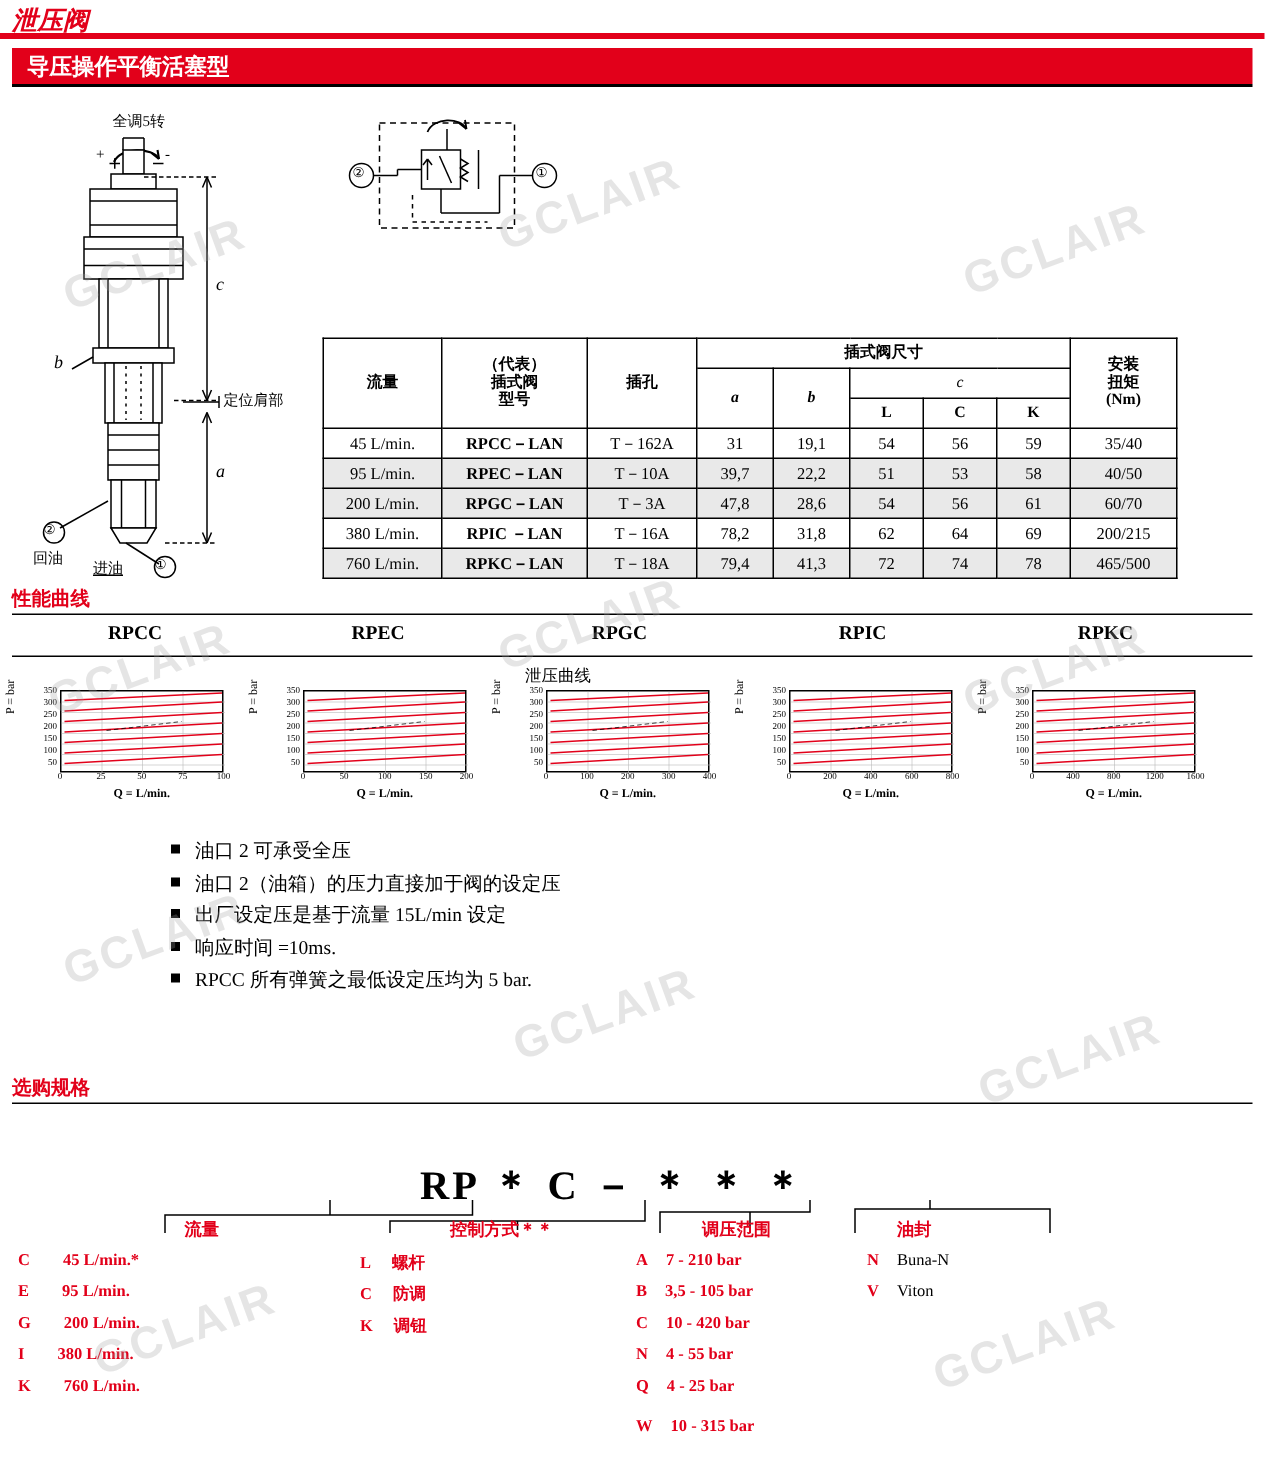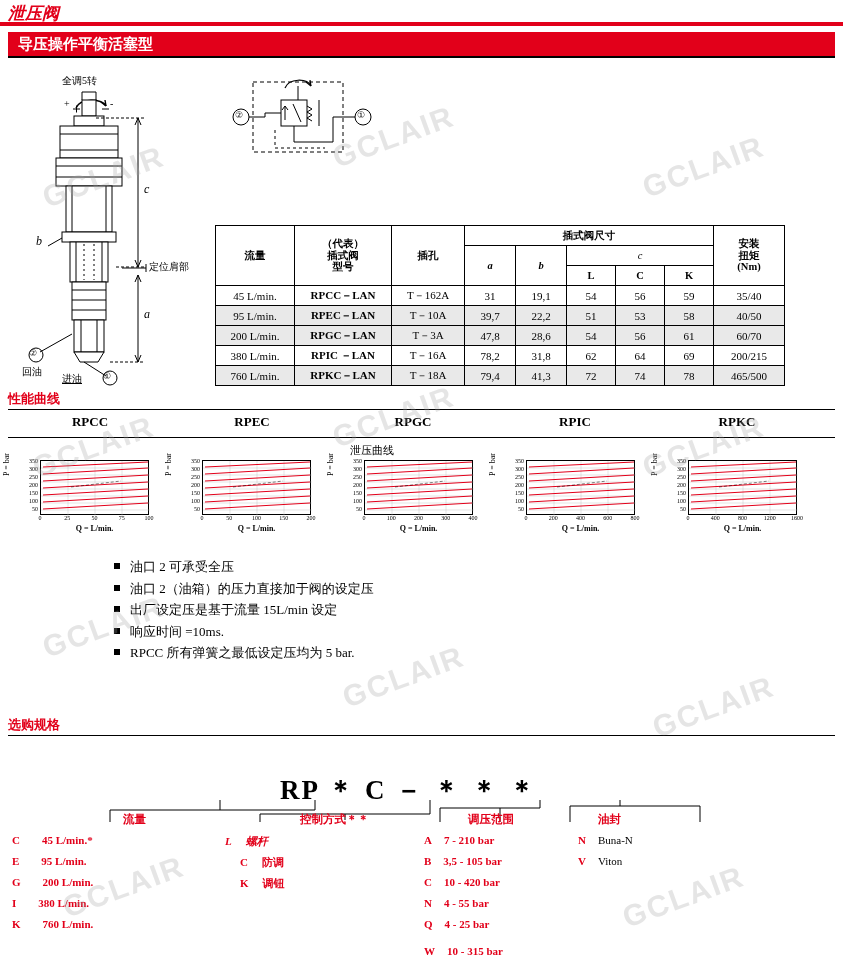--- a/index.html
+++ b/index.html
@@ -199,21 +199,21 @@
       <line x1="112" y1="206" x2="136" y2="206"></line>
       <path d="M136 202 l0 8"></path>
 
       <line x1="30" y1="290" x2="62" y2="272"></line>
       <circle cx="26" cy="293" r="7"></circle>
 
       <line x1="96" y1="314" x2="74" y2="300"></line>
       <circle cx="100" cy="316" r="7"></circle>
     </g>
   </svg>
-  <div class="lbl" style="left:52px;top:12px;font-family:Liberation Serif, serif;">全调5转</div>
+  <div class="lbl" style="left:65px;top:12px;font-family:Liberation Serif, serif;">全调5转</div>
   <div class="lbl" style="left:54px;top:36px;">+</div>
   <div class="lbl" style="left:100px;top:36px;">-</div>
   <div class="lbli" style="left:134px;top:120px;">c</div>
   <div class="lbli" style="left:26px;top:172px;">b</div>
   <div class="lbli" style="left:134px;top:245px;">a</div>
   <div class="lbl" style="left:139px;top:198px;">定位肩部</div>
   <div class="lbl" style="left:19px;top:286px;font-size:9px;">②</div>
   <div class="lbl" style="left:12px;top:303px;">回油</div>
   <div class="lbl" style="left:52px;top:310px;text-decoration:underline;">进油</div>
   <div class="lbl" style="left:93px;top:309px;font-size:9px;">①</div>
@@ -635,21 +635,21 @@
 <div class="legend">
 
   <div class="lgrow hd" style="left:123px;top:812px;">流量</div>
   <div class="lgrow" style="left:12px;top:834px;"><span class="k">C</span><span style="display:inline-block;width:22px;"></span><span class="k">45 L/min.*</span></div>
   <div class="lgrow" style="left:12px;top:855px;"><span class="k">E</span><span style="display:inline-block;width:22px;"></span><span class="k">95 L/min.</span></div>
   <div class="lgrow" style="left:12px;top:876px;"><span class="k">G</span><span style="display:inline-block;width:22px;"></span><span class="k">200 L/min.</span></div>
   <div class="lgrow" style="left:12px;top:897px;"><span class="k">I</span><span style="display:inline-block;width:22px;"></span><span class="k">380 L/min.</span></div>
   <div class="lgrow" style="left:12px;top:918px;"><span class="k">K</span><span style="display:inline-block;width:22px;"></span><span class="k">760 L/min.</span></div>
 
   <div class="lgrow hd" style="left:300px;top:812px;">控制方式＊＊</div>
-  <div class="lgrow" style="left:225px;top:834px;font-style:italic;"><span class="k">L</span><span style="display:inline-block;width:14px;"></span><span class="k">螺杆</span></div>
+  <div class="lgrow" style="left:240px;top:834px;"><span class="k">L</span><span style="display:inline-block;width:14px;"></span><span class="k">螺杆</span></div>
   <div class="lgrow" style="left:240px;top:855px;"><span class="k">C</span><span style="display:inline-block;width:14px;"></span><span class="k">防调</span></div>
   <div class="lgrow" style="left:240px;top:876px;"><span class="k">K</span><span style="display:inline-block;width:14px;"></span><span class="k">调钮</span></div>
 
   <div class="lgrow hd" style="left:468px;top:812px;">调压范围</div>
   <div class="lgrow" style="left:424px;top:834px;"><span class="k">A</span><span style="display:inline-block;width:12px;"></span><span class="k">7 - 210 bar</span></div>
   <div class="lgrow" style="left:424px;top:855px;"><span class="k">B</span><span style="display:inline-block;width:12px;"></span><span class="k">3,5 - 105 bar</span></div>
   <div class="lgrow" style="left:424px;top:876px;"><span class="k">C</span><span style="display:inline-block;width:12px;"></span><span class="k">10 - 420 bar</span></div>
   <div class="lgrow" style="left:424px;top:897px;"><span class="k">N</span><span style="display:inline-block;width:12px;"></span><span class="k">4 - 55 bar</span></div>
   <div class="lgrow" style="left:424px;top:918px;"><span class="k">Q</span><span style="display:inline-block;width:12px;"></span><span class="k">4 - 25 bar</span></div>
   <div class="lgrow" style="left:424px;top:945px;"><span class="k">W</span><span style="display:inline-block;width:12px;"></span><span class="k">10 - 315 bar</span></div>

